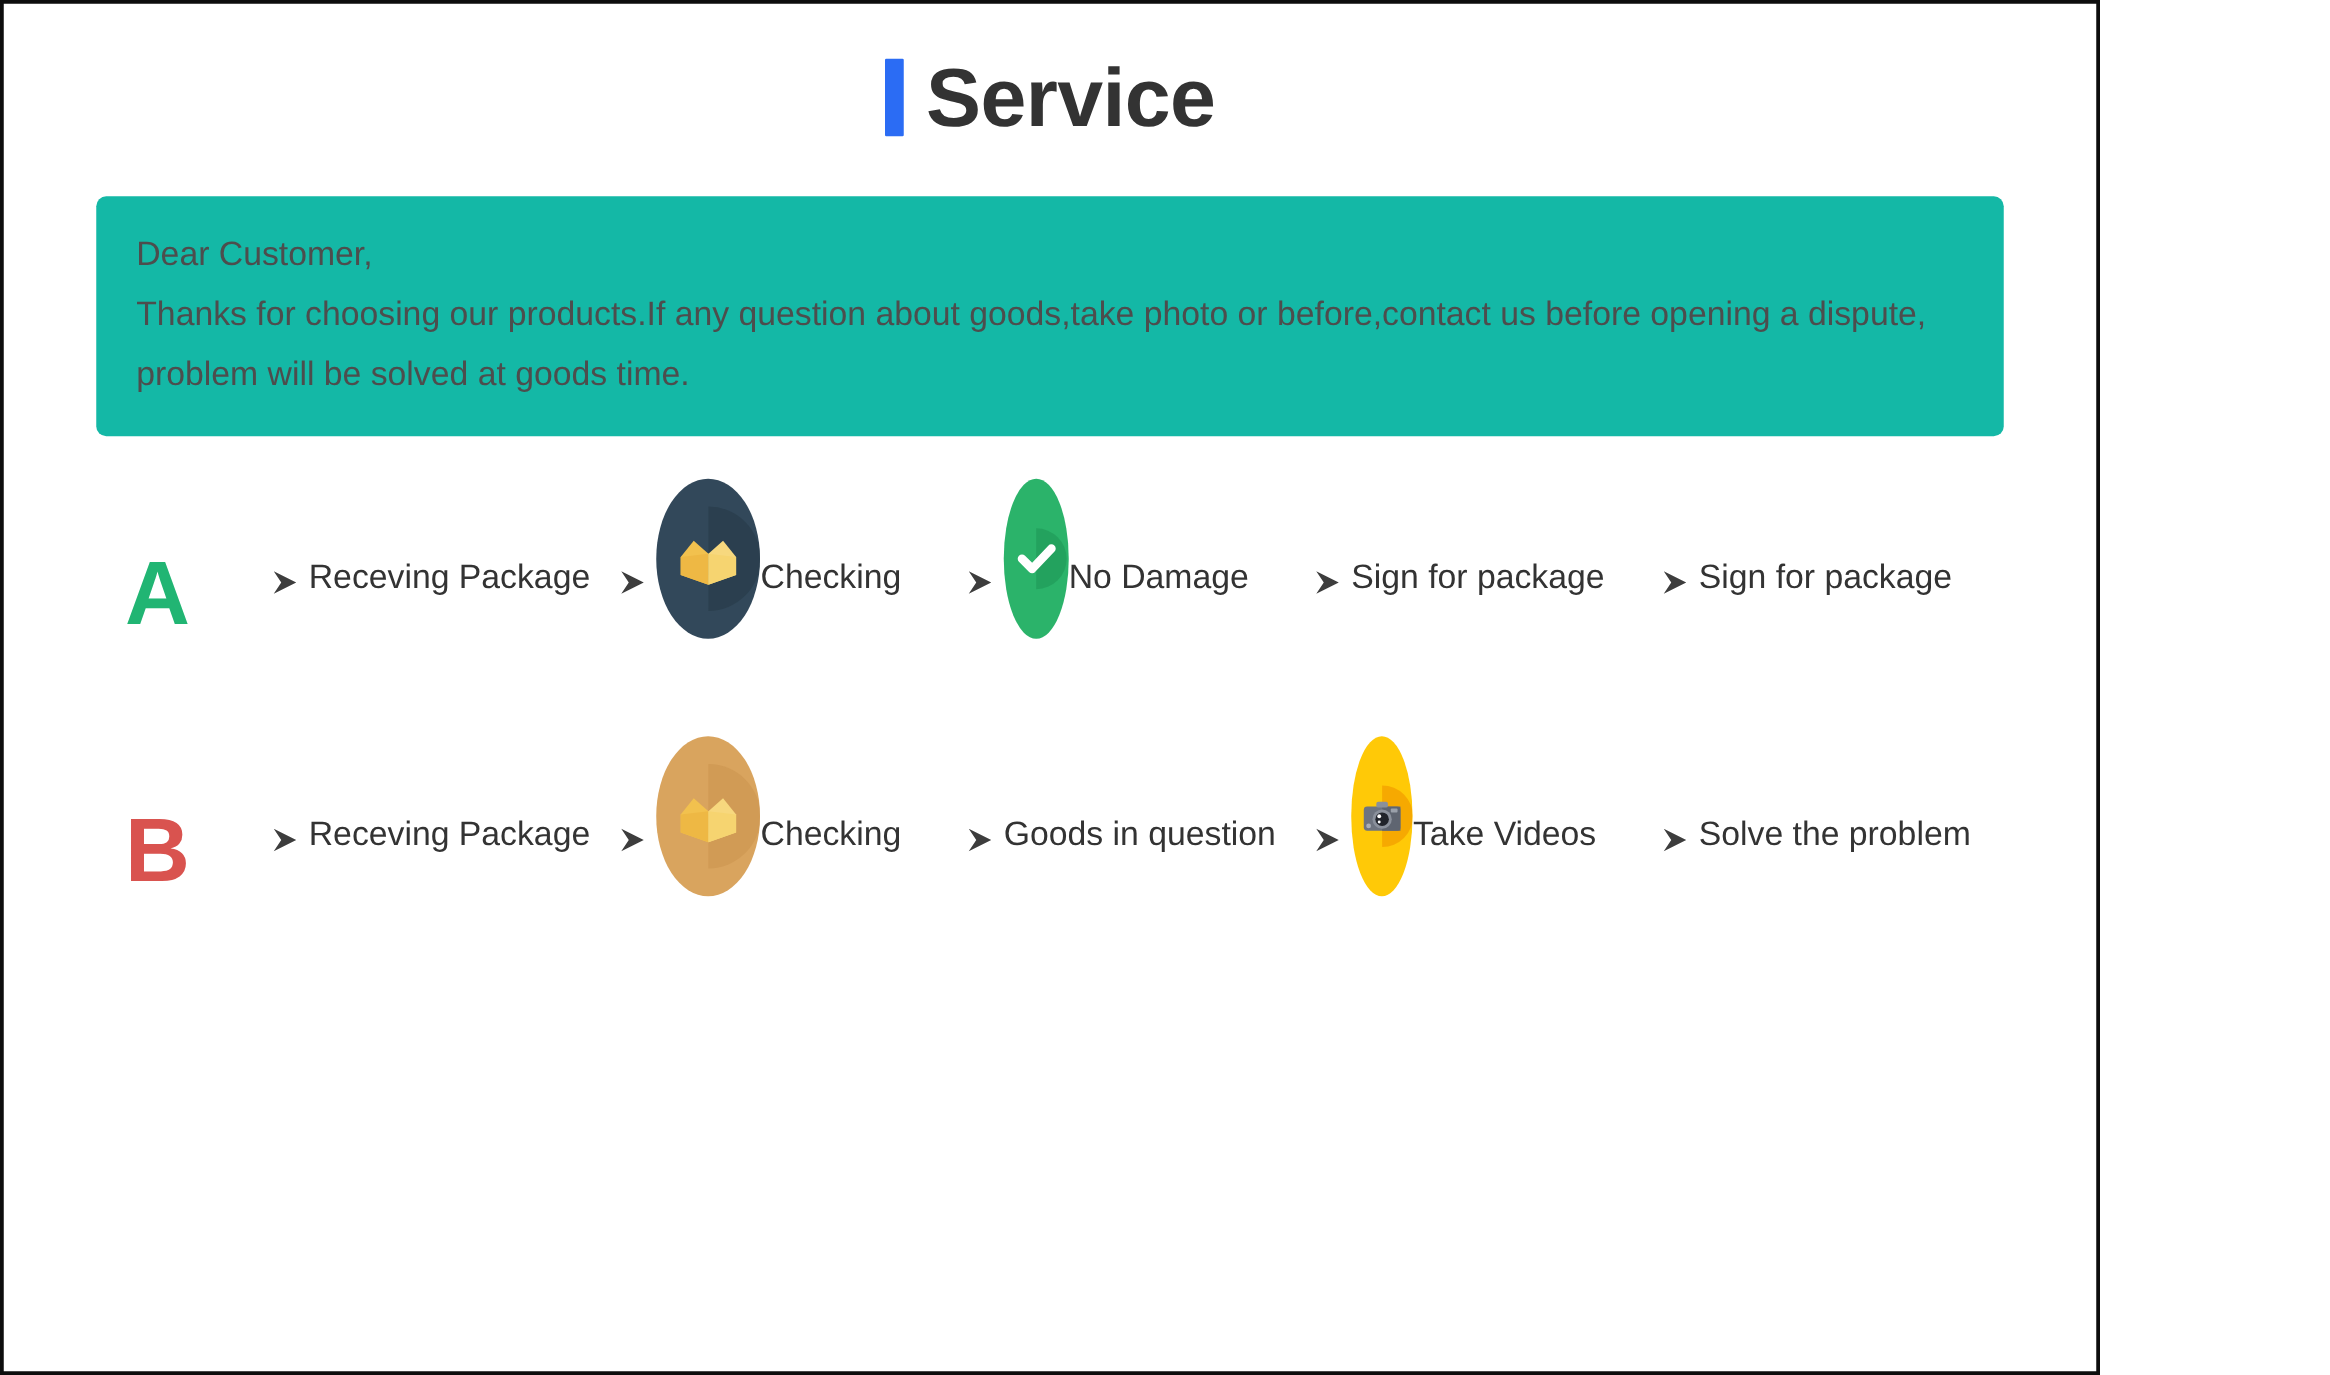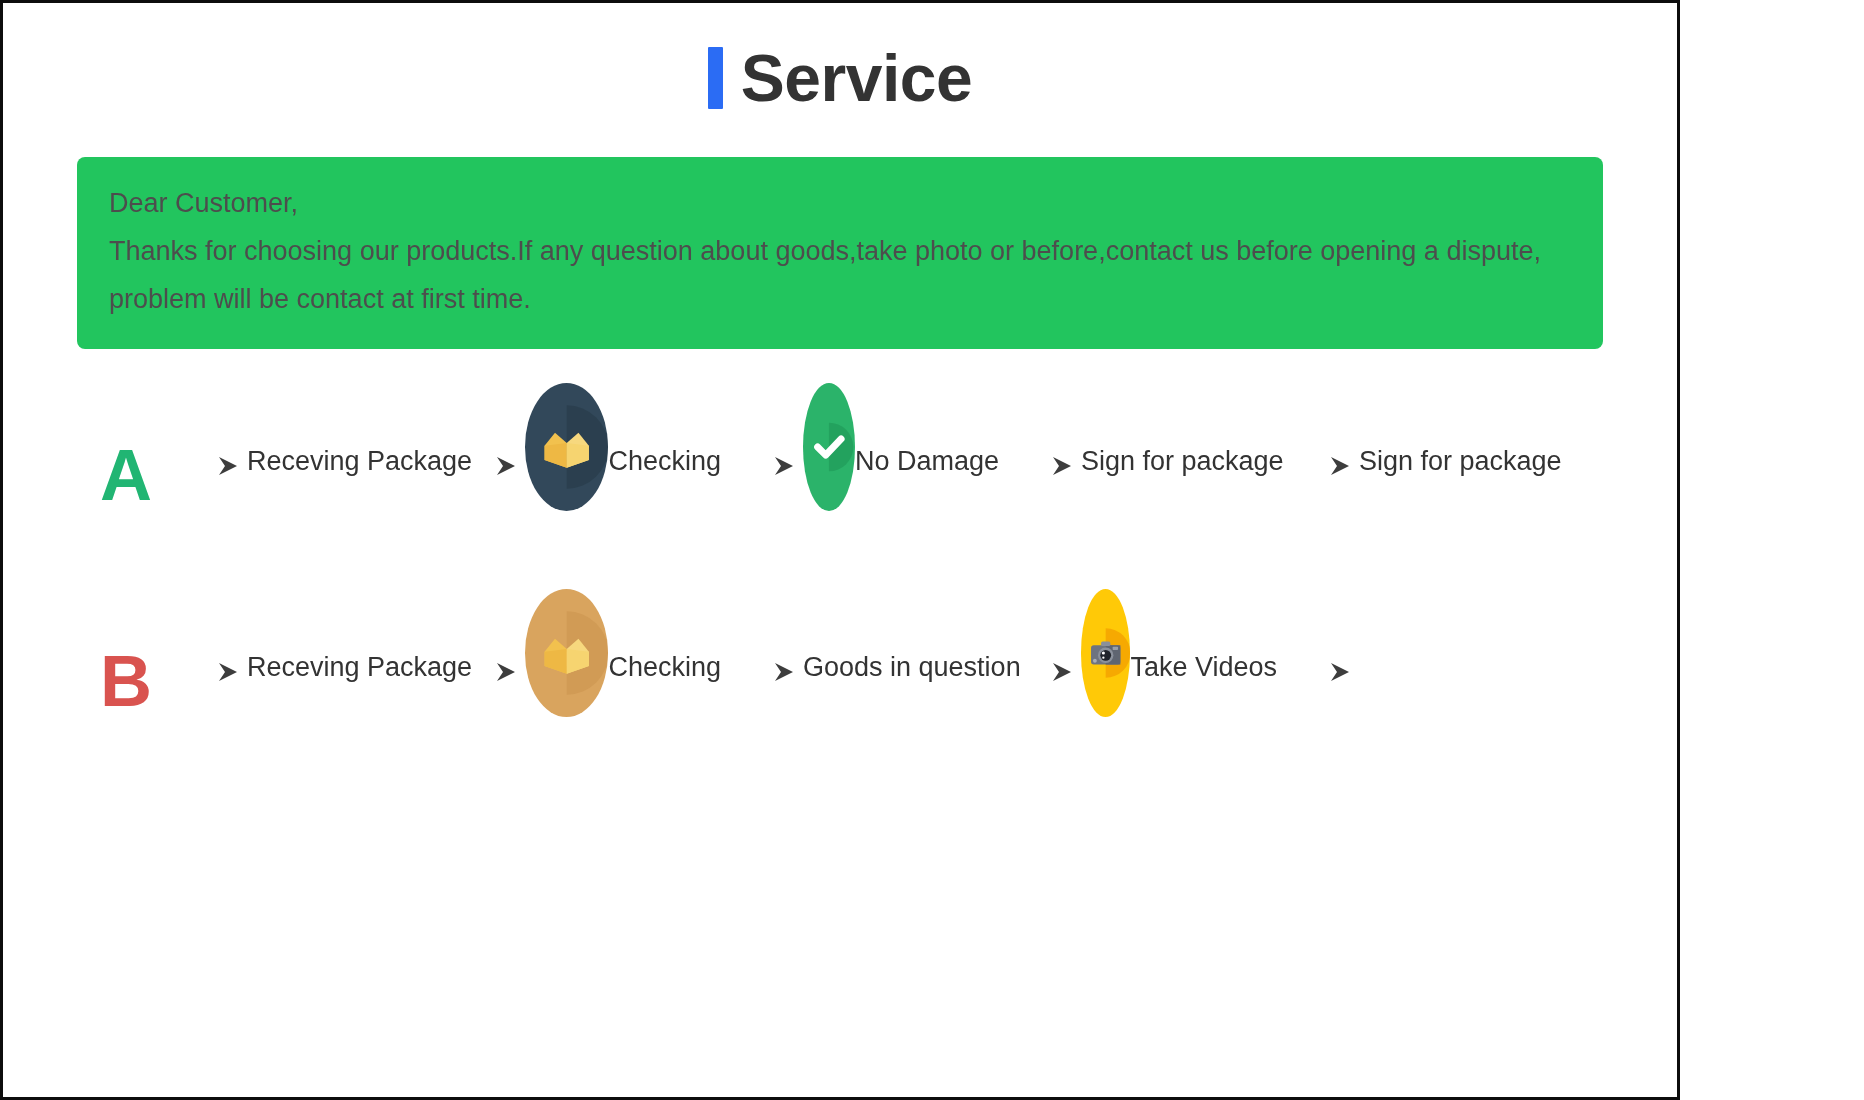--- a/index.html
+++ b/index.html
@@ -42,21 +42,21 @@
     font-size: 66px;
     font-weight: bold;
     color: #333333;
     letter-spacing: -0.5px;
     line-height: 1;
   }
 
   
   .notice {
     margin: 46px 74px 0 74px;
-    background: #22c55e;
+    background: #14b8a6;
     border-radius: 8px;
     padding: 22px 32px 26px 32px;
   }
   .notice p {
     margin: 0;
     font-size: 27px;
     line-height: 48px;
     color: #4d4d4d;
   }
 
@@ -122,21 +122,21 @@
 <div class="page">
 
   <div class="title-wrap">
     <div class="title-bar"></div>
     <div class="title-text">Service</div>
   </div>
 
   <div class="notice">
     <p>Dear Customer,</p>
     <p>Thanks for choosing our products.If any question about goods,take photo or before,contact us before opening a dispute,</p>
-    <p>problem will be contact at first time.</p>
+    <p>problem will be solved at goods time.</p>
   </div>
 
   <div class="flow row-a">
     <div class="step-letter letter-a">A</div>
 
     <div class="arrow">
       <svg width="66" height="22" viewBox="0 0 66 22">
           <defs>
             <linearGradient id="ga1" x1="0" x2="1">
               <stop offset="0" stop-color="#b9b9b9"></stop>
@@ -342,15 +342,29 @@
       <div class="step-label">Take Videos</div>
     </div>
 
     <div class="arrow">
       <svg width="66" height="22" viewBox="0 0 66 22">
           <path d="M0 11 H50" stroke="url(#ga1)" stroke-width="4" fill="none"></path>
           <path d="M46 2 L64 11 L46 20 L52 11 Z" fill="#3d3d3d"></path>
         </svg>
     </div>
 
+    <div class="step">
+      <div class="icon-circle" style="background:#a5d4f7">
+        <svg width="128" height="128" viewBox="0 0 128 128">
+          <path d="M52 30 q24 -14 40 6 l2 22 l-44 4 Z" fill="#2d3440"></path>
+          <path d="M56 40 q18 -6 34 4 l0 22 q-2 20 -18 20 q-16 0 -17 -20 Z" fill="#f0a284"></path>
+          <path d="M74 40 q10 0 16 4 l0 22 q-2 20 -16 20 Z" fill="#e08f72" opacity=".6"></path>
+          <path d="M56 36 q18 -10 34 2 l0 8 q-18 -8 -34 0 Z" fill="#2d3440"></path>
+          <path d="M58 82 l12 8 l12 -8 l14 8 q10 6 10 20 l0 18 l-72 0 l0 -18 q0 -14 10 -20 Z" fill="#eef2f6"></path>
+          <path d="M44 98 l40 0 q12 2 12 14 l0 16 l-58 0 l0 -16 q0 -12 6 -14 Z" fill="#2d3440"></path>
+          <circle cx="86" cy="114" r="5" fill="#6b727d"></circle>
+        </svg>
+      </div>
+      <div class="step-label">Solve the problem</div>
+    </div>
   </div>
 
 </div>
 
 </body></html>

